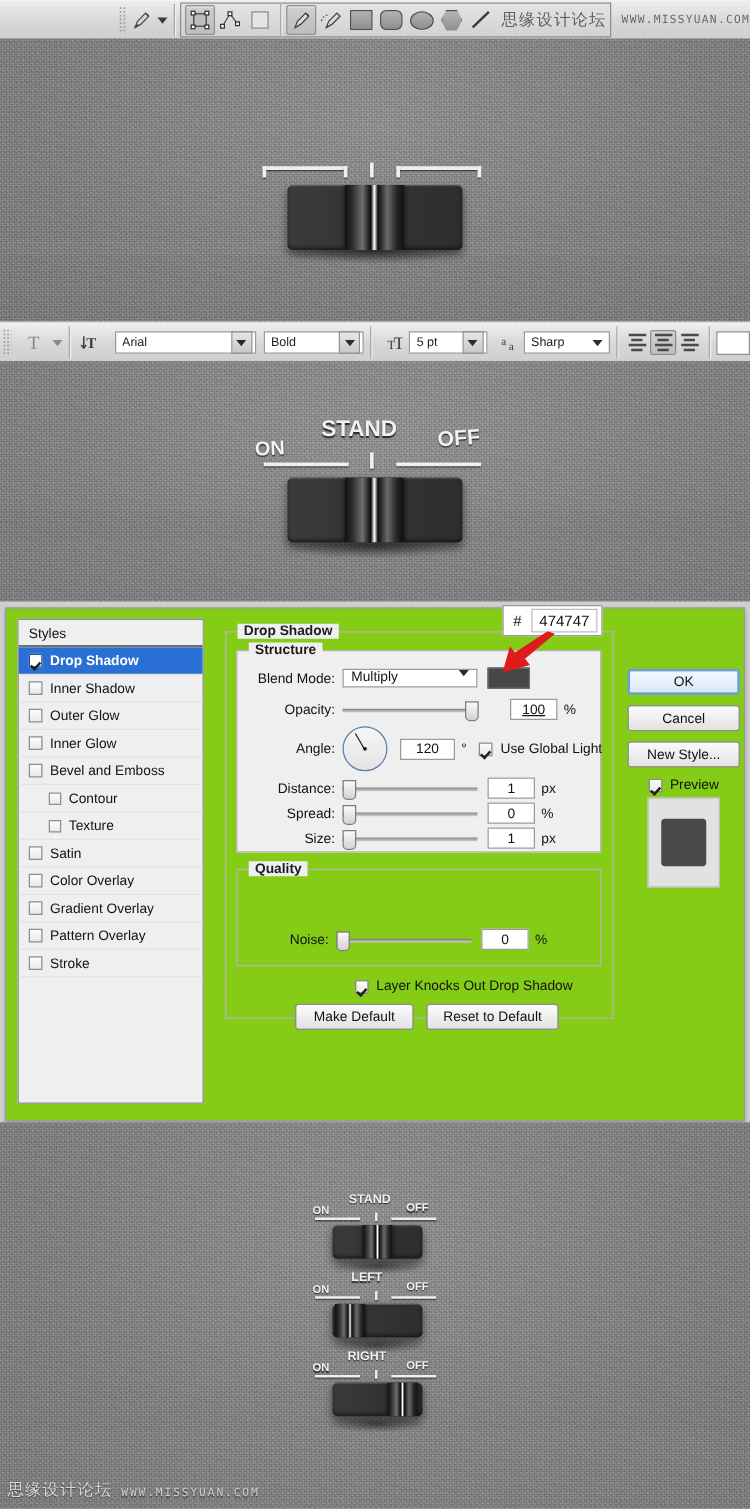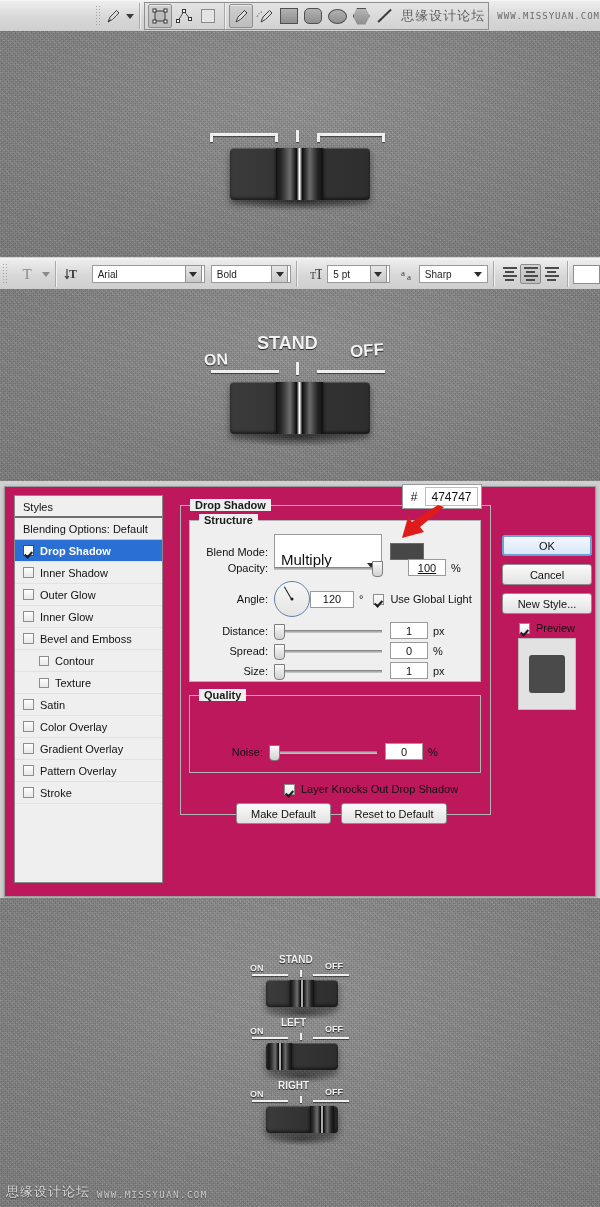--- a/index.html
+++ b/index.html
@@ -130,21 +130,21 @@
     box-shadow:0 0 4px rgba(0,0,0,.8);
   }
   .sw-shadow{
     position:absolute;border-radius:50%;
     background:radial-gradient(ellipse at center, rgba(0,0,0,.45) 0%, rgba(0,0,0,0) 70%);
   }
 
   
   .dialog{
     position:absolute;left:4px;top:486px;width:592px;height:411px;
-    background:#be185d;border:1px solid #9b9b9b;
+    background:#84cc16;border:1px solid #9b9b9b;
     box-shadow:0 1px 3px rgba(0,0,0,.25);
     box-sizing:border-box;
   }
   .styles-col{
     position:absolute;left:9px;top:8px;width:149px;height:388px;
     background:#efefef;border:1px solid #8a8a8a;box-sizing:border-box;
   }
   .styles-hd{
     height:22px;line-height:22px;padding-left:8px;font-size:11px;color:#111;
     border-bottom:2px solid #6f6f6f;background:#efefef;box-sizing:border-box;
@@ -182,22 +182,22 @@
     font-size:11px;font-weight:bold;color:#1b1b1b;white-space:nowrap;
   }
   .row{position:absolute;display:flex;align-items:center;}
   .lbl{font-size:11px;color:#111;text-align:right;}
   .ipt{
     height:17px;background:#fff;border:1px solid #9a9a9a;font-size:11px;color:#111;
     display:flex;align-items:center;padding-left:7px;box-sizing:border-box;
   }
   .ipt.c{justify-content:center;padding-left:0;}
   .combo{
-    height:35px;background:#fff;border:1px solid #9a9a9a;display:flex;align-items:flex-end;
-    font-size:15px;color:#111;padding-left:6px;box-sizing:border-box;
+    height:15px;background:#fff;border:1px solid #9a9a9a;display:flex;align-items:flex-start;
+    font-size:11px;color:#111;padding-left:6px;box-sizing:border-box;
   }
   .combo .arw{margin-left:auto;margin-right:5px;}
   .swatch{width:34px;height:17px;border:1px solid #6b6b6b;box-sizing:border-box;}
   .slider{position:relative;height:14px;}
   .slider .track{
     position:absolute;top:6px;left:0;right:0;height:2px;
     background:linear-gradient(#9f9f9f,#cfcfcf);border-top:1px solid #868686;
   }
   .slider .thumb{
     position:absolute;top:0;width:9px;height:14px;
@@ -451,21 +451,20 @@
       <div class="sw-body" style="left:35px;top:65px;width:140px;height:52px;">
         <div class="sw-knob" style="left:46px;width:47px;"></div>
       </div>
     </div>
   </div>
 
   <div class="dialog">
 
     <div class="styles-col">
       <div class="styles-hd">Styles</div>
-      <div class="styles-sub">Blending Options: Default</div>
       <div id="style-items">
           <div class="st-row sel">
             <span class="cb checked"></span>
             <span>Drop Shadow</span>
           </div>
           <div class="st-row">
             <span class="cb"></span>
             <span>Inner Shadow</span>
           </div>
           <div class="st-row">
@@ -537,21 +536,21 @@
             <div class="ipt c" style="width:38px;margin-left:26px;text-decoration:underline;">100</div>
             <span class="lbl" style="margin-left:5px;">%</span>
           </div>
 
           <div class="row" style="left:0;top:60px;width:292px;align-items:center;">
             <span class="lbl" style="width:78px;">Angle:</span>
             <div class="dial" style="margin-left:6px;">
               <div class="needle"></div>
                 <div class="dot"></div>
             </div>
-            <div class="ipt c" style="width:44px;">120</div>
+            <div class="ipt c" style="width:44px;margin-left:10px;">120</div>
             <span class="lbl" style="margin-left:5px;">°</span>
             <span class="cb checked" style="margin-left:10px;"></span>
             <span class="lbl">Use Global Light</span>
           </div>
 
           <div class="row" style="left:0;top:101px;width:292px;">
             <span class="lbl" style="width:78px;">Distance:</span>
             <div class="slider" style="width:108px;margin-left:6px;">
               <div class="track"></div>
                 <div class="thumb" style="left:0;"></div>

